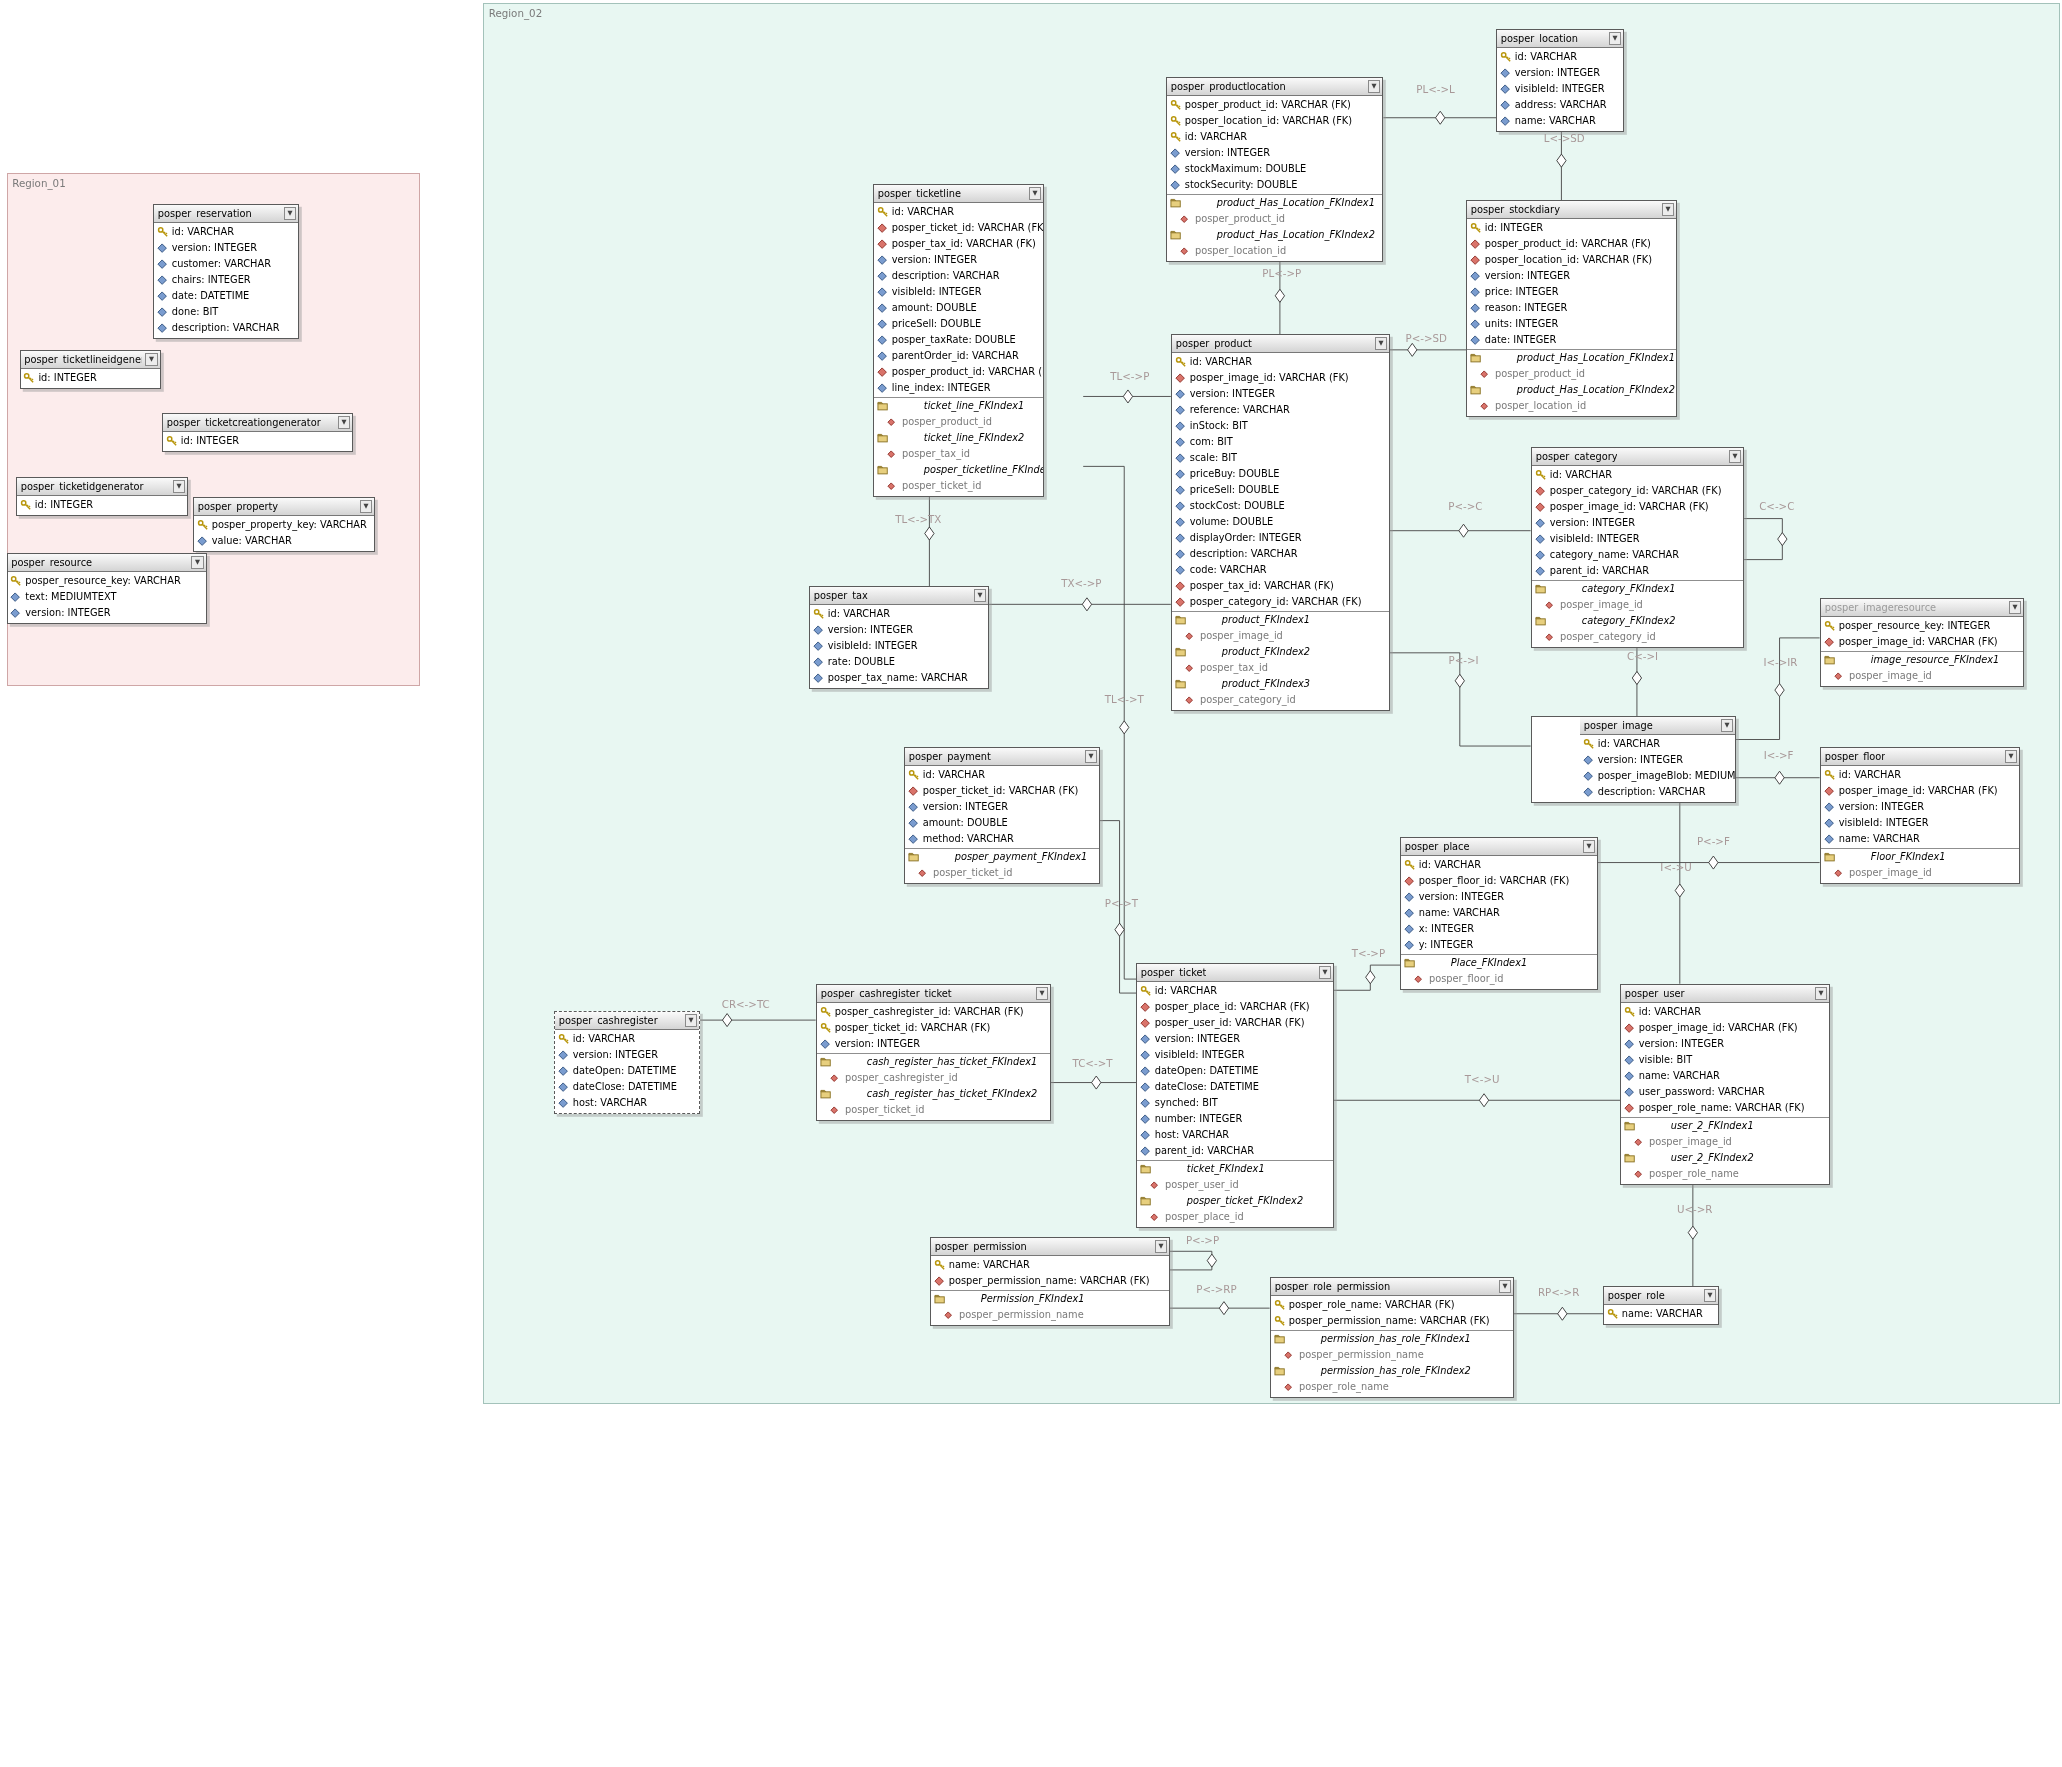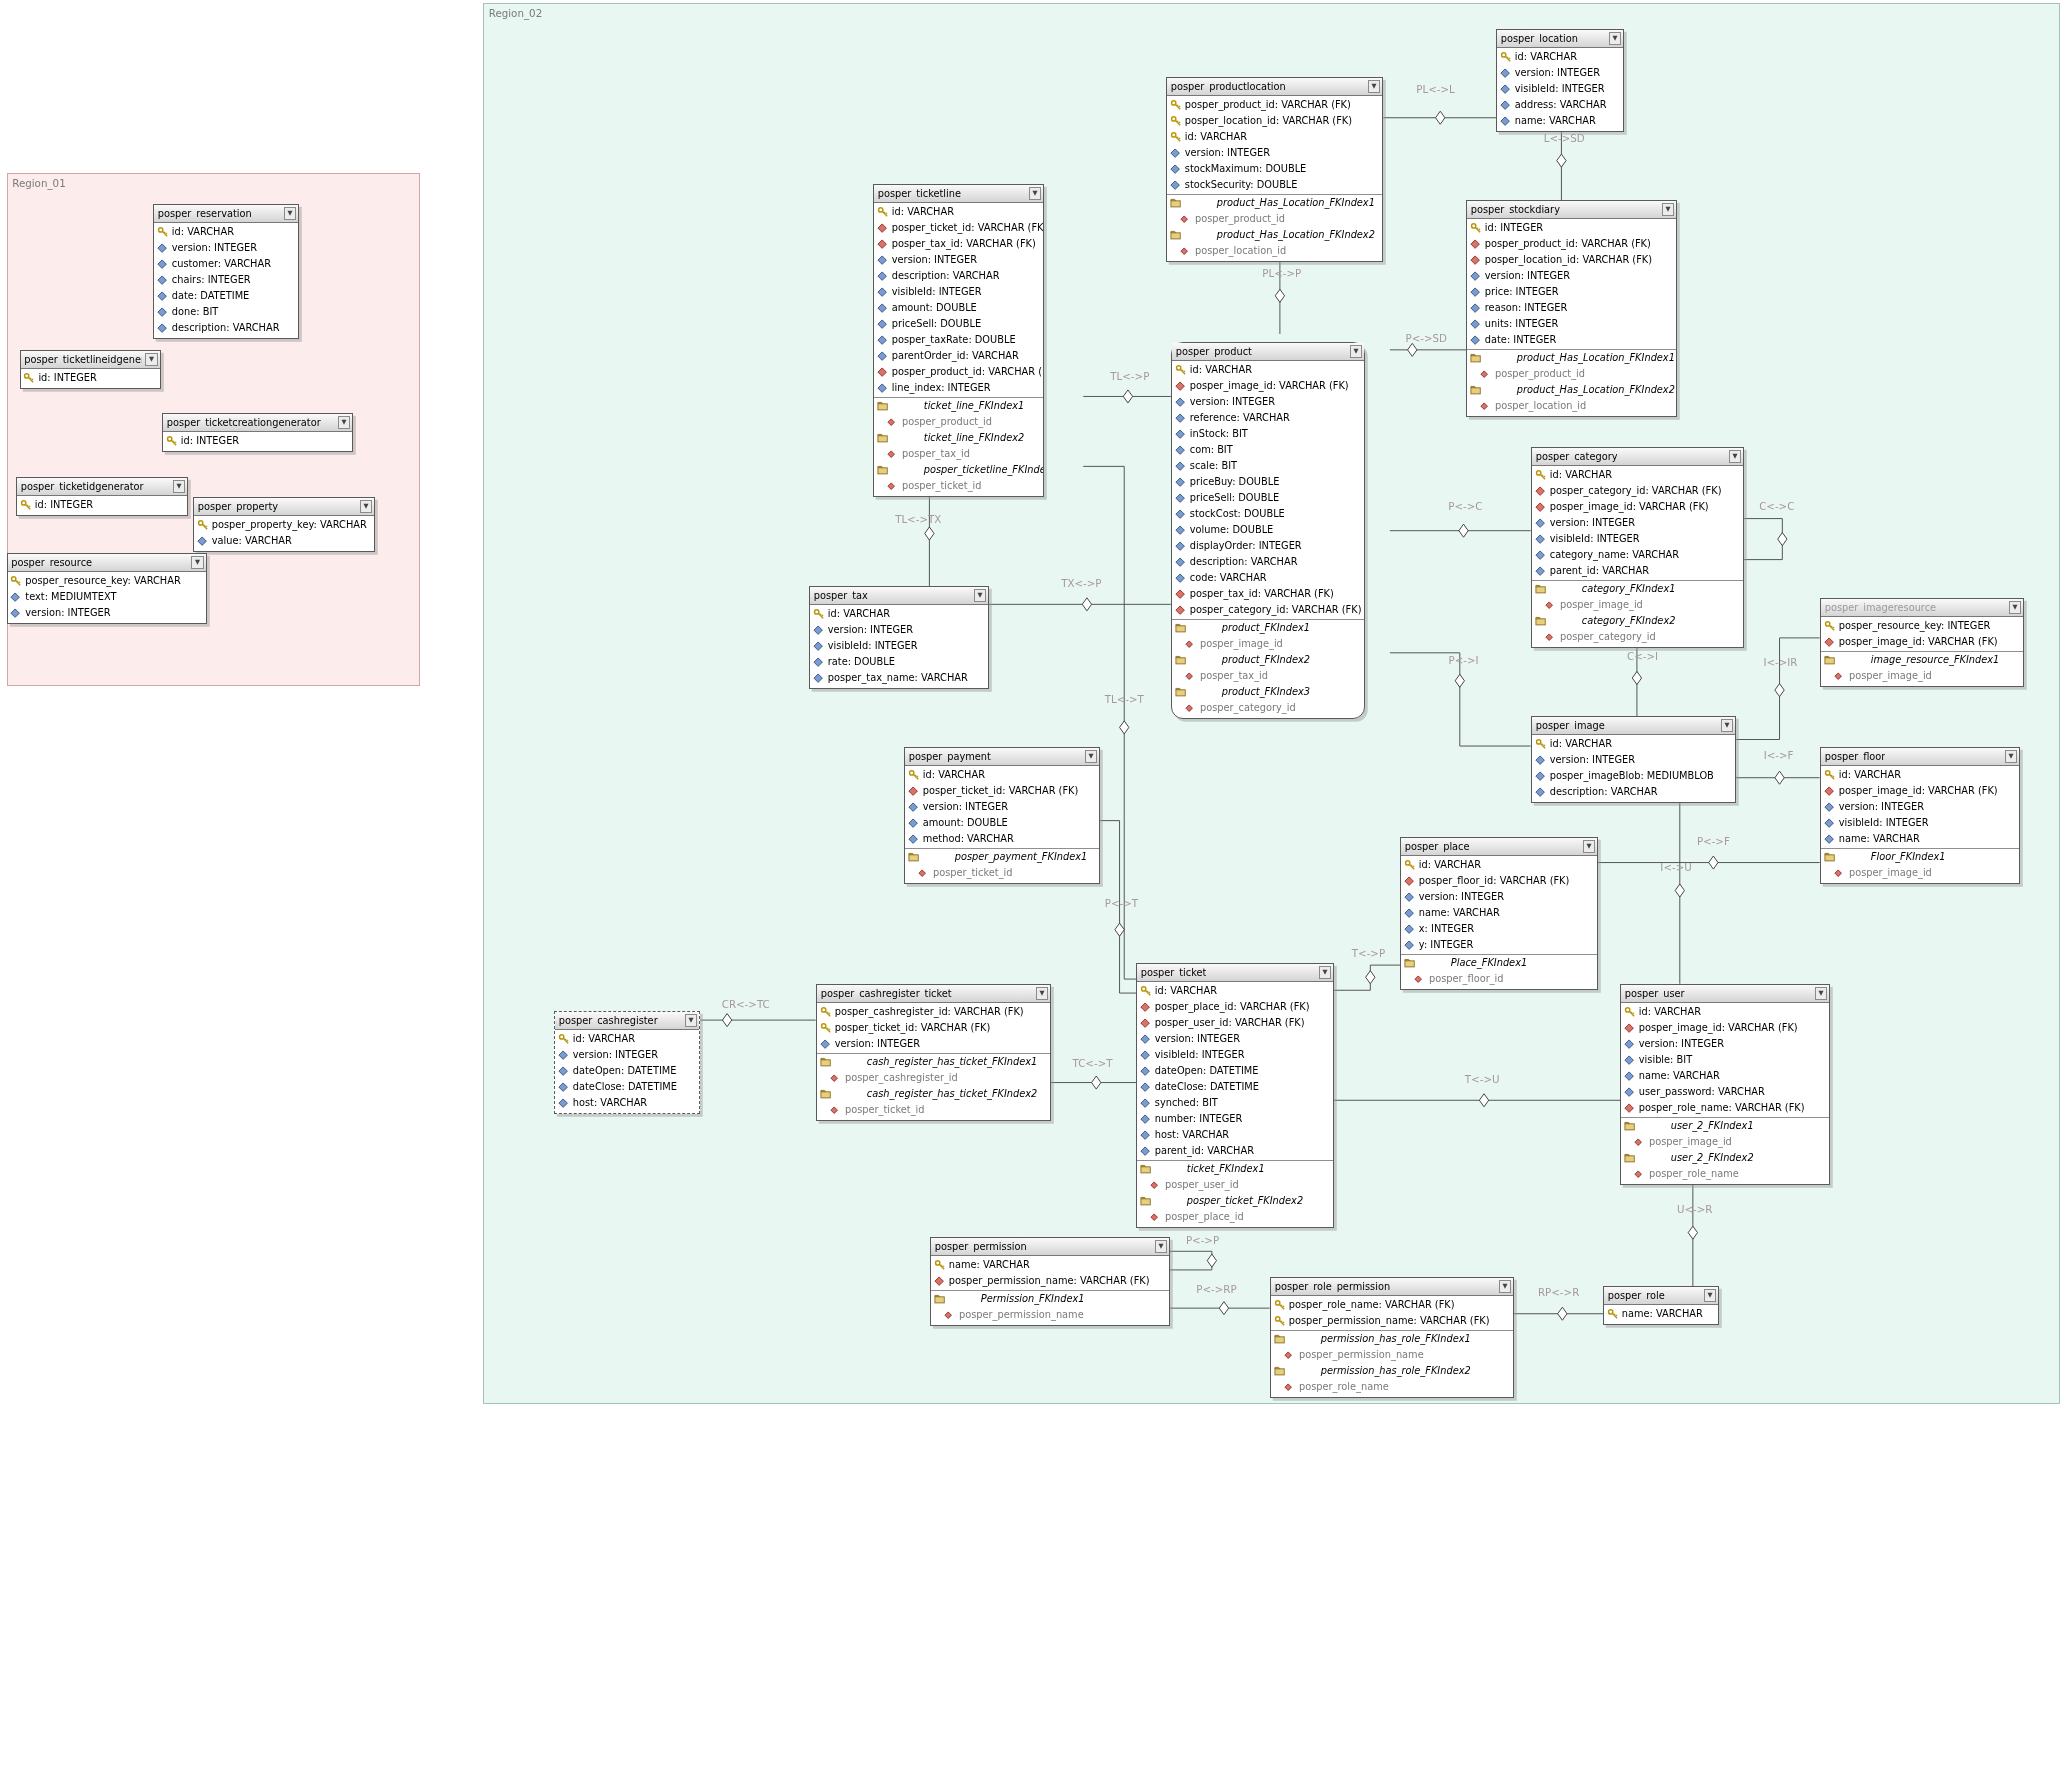--- a/index.html
+++ b/index.html
@@ -708,21 +708,21 @@
         <div class="row idxcol">
           <span class="ico">
             <svg width="8.4" height="8.4" viewBox="0 0 9 9">
               <path d="M4.5 1L8 4.5 4.5 8 1 4.5z" fill="#d9736a" stroke="#8f2f28"></path>
             </svg>
           </span>
           <span>posper_ticket_id</span>
         </div>
       </div>
     </div>
-    <div class="db-table" style="left: 1171px; top: 342px; width: 194px; border-radius: 12px;">
+    <div class="db-table" style="left: 1171px; top: 334px; width: 219px;">
       <div class="tbl-header">
         <span class="tbl-title">posper_product</span>
         <span class="tbl-caret">▼</span>
       </div>
       <div class="tbl-body">
         <div class="row pk">
           <span class="ico">
             <svg width="12" height="12" viewBox="0 0 13 13">
               <g fill="none" stroke="#b8960c" stroke-width="1.6">
                 <circle cx="4" cy="4.2" r="2.3"></circle>
@@ -1043,21 +1043,21 @@
         <div class="row idxcol">
           <span class="ico">
             <svg width="8.4" height="8.4" viewBox="0 0 9 9">
               <path d="M4.5 1L8 4.5 4.5 8 1 4.5z" fill="#d9736a" stroke="#8f2f28"></path>
             </svg>
           </span>
           <span>posper_image_id</span>
         </div>
       </div>
     </div>
-    <div class="db-table" style="left: 1531px; top: 716px; width: 205px;">
+    <div class="db-table" style="left: 1531px; top: 716px; width: 205px; padding-left: 48px;">
       <div class="tbl-header">
         <span class="tbl-title">posper_image</span>
         <span class="tbl-caret">▼</span>
       </div>
       <div class="tbl-body">
         <div class="row pk">
           <span class="ico">
             <svg width="12" height="12" viewBox="0 0 13 13">
               <g fill="none" stroke="#b8960c" stroke-width="1.6">
                 <circle cx="4" cy="4.2" r="2.3"></circle>

